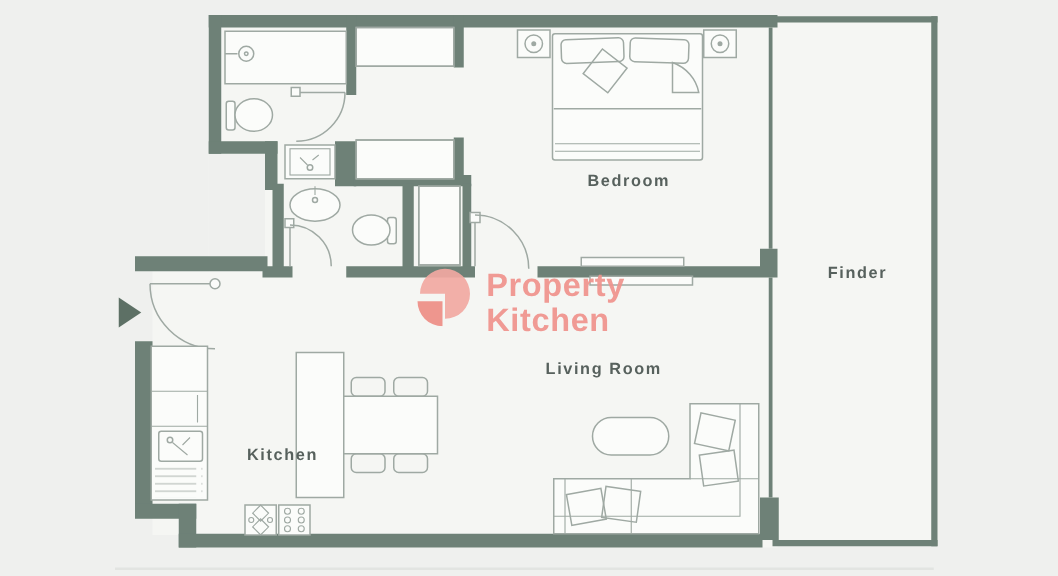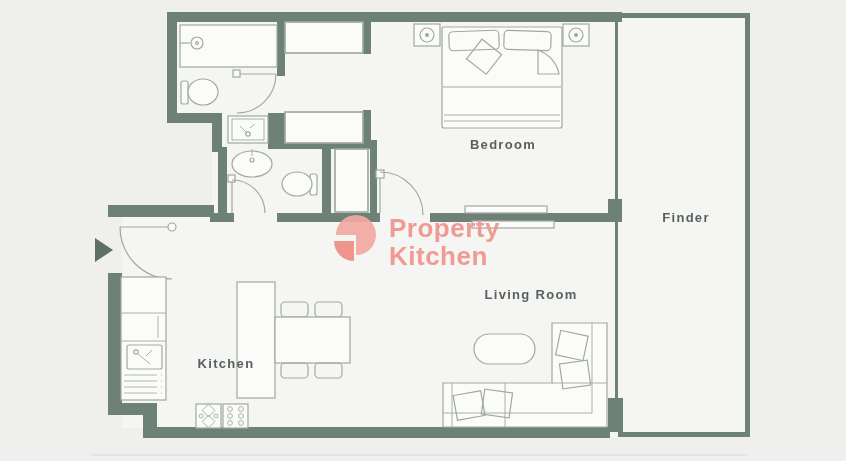--- a/index.html
+++ b/index.html
@@ -216,21 +216,21 @@
         <rect class="ln" x="483" y="391" width="28" height="25" transform="rotate(8 497 403)"></rect>
         <rect class="ln" x="558" y="333" width="28" height="25" transform="rotate(12 572 345)"></rect>
         <rect class="ln" x="561" y="362" width="28" height="25" transform="rotate(-8 575 374)"></rect>
       </g>
       <rect class="fix" x="474" y="334" width="61" height="30" rx="15"></rect>
     </g>
   </svg>
 
   <div class="room-label" style="left:503px;top:137px;">Bedroom</div>
   <div class="room-label" style="left:686px;top:210px;">Finder</div>
-  <div class="room-label" style="left:483px;top:287px;margin-left:48px;">Living Room</div>
+  <div class="room-label" style="left:483px;top:287px;">Living Room</div>
   <div class="room-label" style="left:202px;top:356px;margin-left:24px;">Kitchen</div>
 
   <div class="watermark">
     <svg width="52" height="48" viewBox="0 0 52 48">
       <path d="M6,22 A20,20 0 1 1 26,42 L26,22 L6,22 Z" fill="var(--logo-light)"></path>
       <path d="M4,28 L24,28 L24,48 A20,20 0 0 1 4,28 Z" fill="var(--logo-dark)"></path>
     </svg>
     <div class="wm-text">
       <div>Property</div>
       <div>Kitchen</div>

